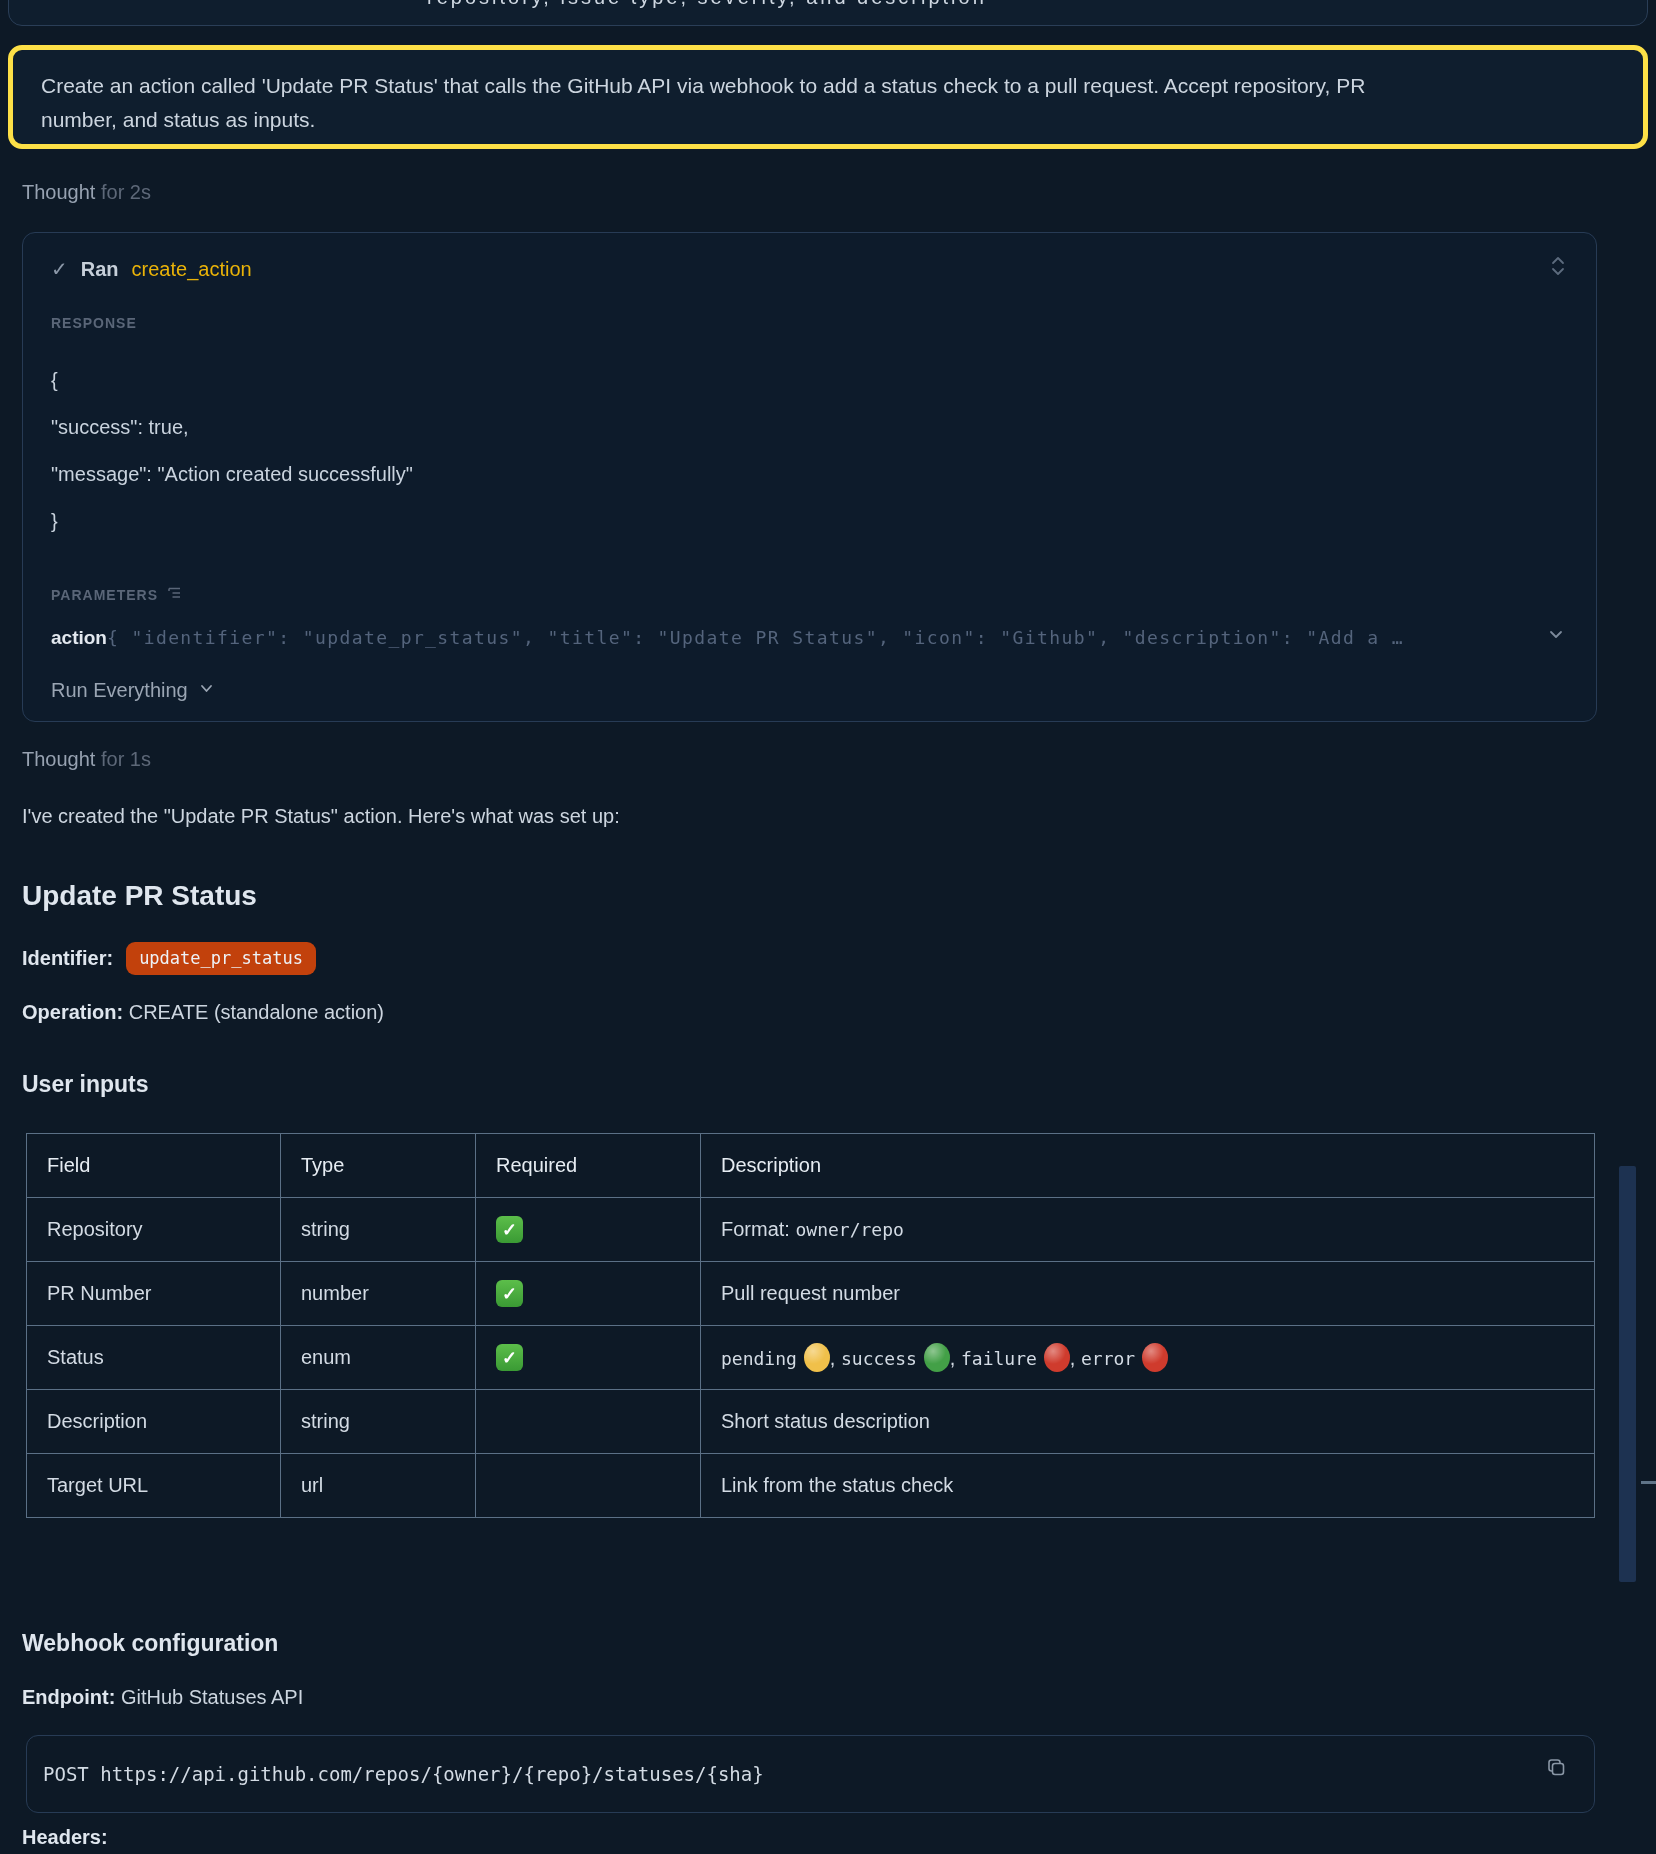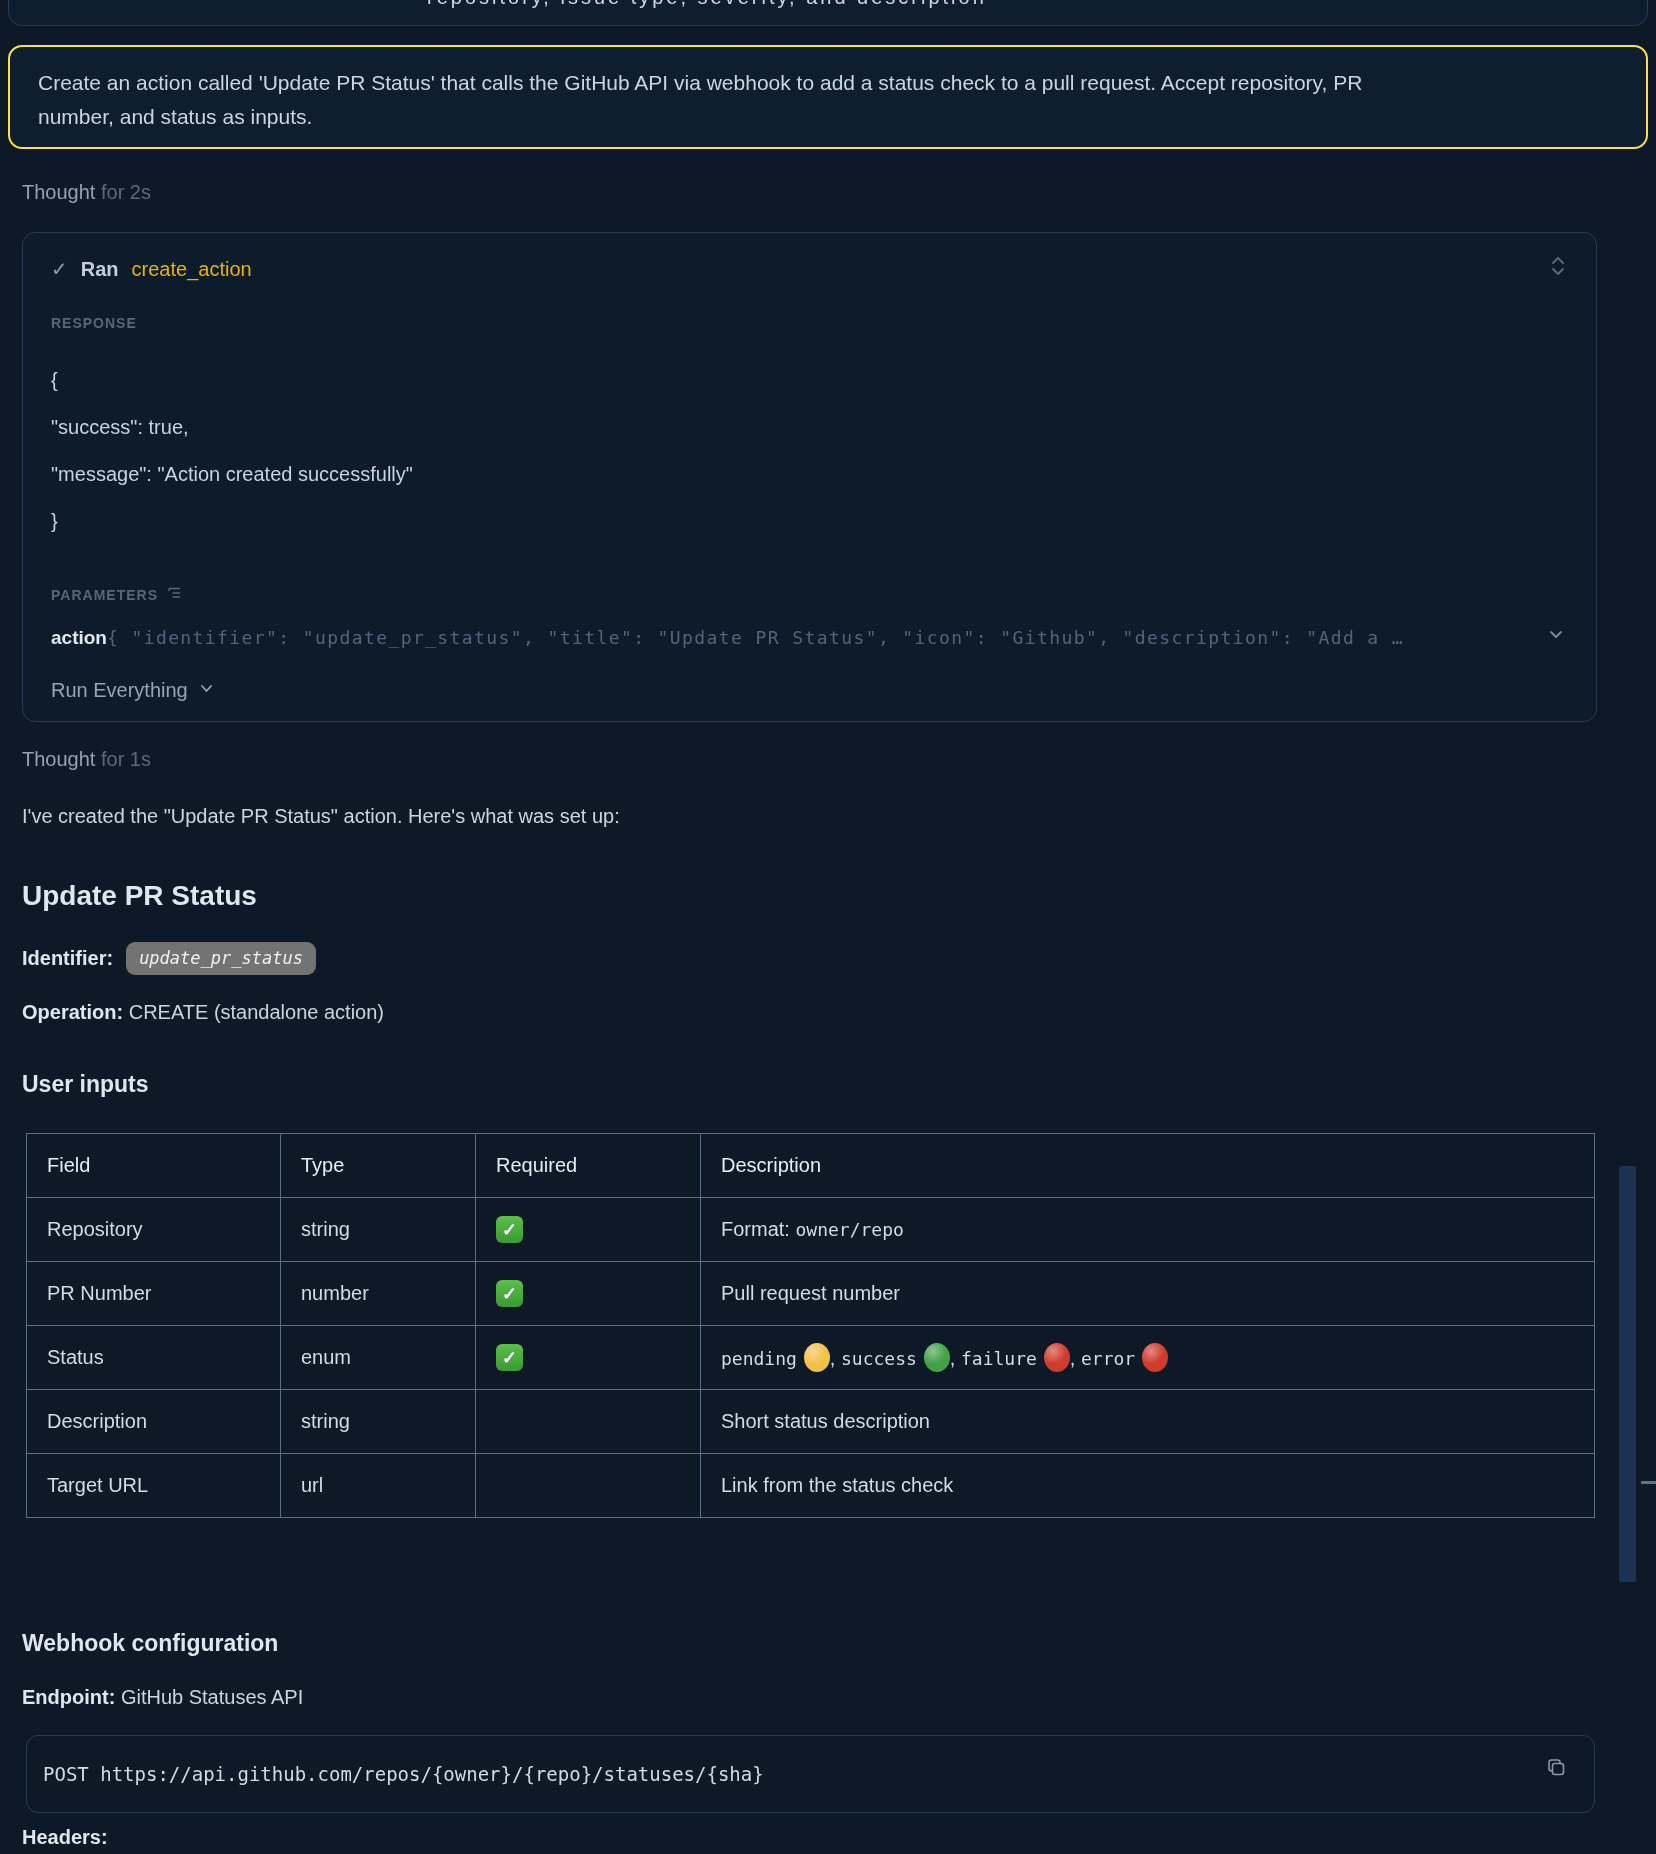--- a/index.html
+++ b/index.html
@@ -7,21 +7,21 @@
           font-family:"Liberation Sans",sans-serif;color:#ccd5df;}
 
   
   .clipped-box{position:absolute;top:-45px;left:8px;width:1640px;height:71px;box-sizing:border-box;
                border:1px solid #2a3e57;border-radius:14px;background:#0f1e2e;overflow:hidden;}
   .clipped-text{position:absolute;left:418px;top:30px;font-size:20px;color:#cfd8e2;
                 white-space:nowrap;letter-spacing:3px;}
 
   
   .msg-box{position:absolute;top:45px;left:8px;width:1640px;height:104px;box-sizing:border-box;
-           border:2px solid #fde047;border-radius:14px;background:#0f1e2e;
+           border:5px solid #fde047;border-radius:14px;background:#0f1e2e;
            padding:19px 210px 16px 28px;font-size:21px;line-height:34px;color:#ccd5df;}
 
   .thought{position:absolute;left:22px;font-size:20px;white-space:nowrap;}
   .t1{top:181px;} .t2{top:748px;}
   .thought-label{color:#97a2b1;}
   .thought-dur{color:#5d6878;}
 
   
   .panel{position:absolute;top:232px;left:22px;width:1575px;height:490px;box-sizing:border-box;
          border:1px solid #273b55;border-radius:13px;background:#0d1b2b;}
@@ -40,22 +40,22 @@
   .param-value{font-family:"DejaVu Sans Mono",monospace;font-size:18px;letter-spacing:1.4px;color:#54647c;}
   .params-chev{position:absolute;top:392px;right:30px;cursor:pointer;}
   .run-row{position:absolute;top:446px;left:28px;display:flex;align-items:center;gap:10px;
            font-size:20px;color:#9aa5b3;cursor:pointer;}
 
   .intro{position:absolute;top:805px;left:22px;margin:0;font-size:20px;color:#ccd5df;}
   .title-h2{position:absolute;top:880px;left:22px;margin:0;font-size:28px;font-weight:700;color:#dfe6ee;}
   .kv{position:absolute;left:22px;margin:0;font-size:20px;color:#ccd5df;}
   .kv strong{color:#dfe6ee;font-weight:700;}
   .id-line{top:942px;display:flex;align-items:center;gap:13px;}
-  .chip{font-family:"DejaVu Sans Mono",monospace;font-size:17px;background:#737373;color:#eef2f7;
-        border-radius:9px;padding:6px 13px 7px;font-style:italic;}
+  .chip{font-family:"DejaVu Sans Mono",monospace;font-size:17px;background:#c2410c;color:#eef2f7;
+        border-radius:9px;padding:6px 13px 7px;}
   .op-line{top:1001px;}
   .h3{position:absolute;left:22px;margin:0;font-size:23px;font-weight:700;color:#dfe6ee;}
   .h-inputs{top:1071px;}
   .h-webhook{top:1630px;}
 
   
   .inputs-table{position:absolute;top:1133px;left:26px;width:1569px;border-collapse:collapse;table-layout:fixed;}
   .inputs-table th,.inputs-table td{border:1px solid #5b7086;height:64px;padding:0 10px 0 20px;
         text-align:left;font-size:20px;color:#d3dbe4;box-sizing:border-box;vertical-align:middle;}
   .inputs-table th{font-weight:400;color:#e6ecf2;}

